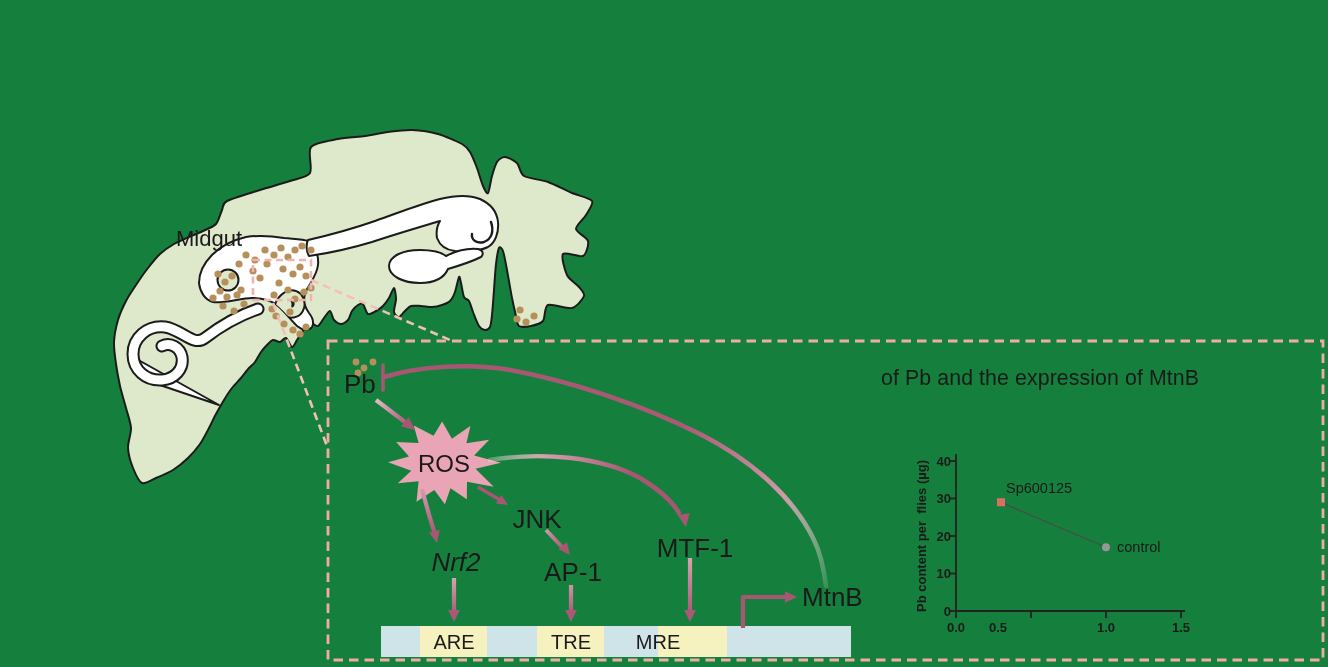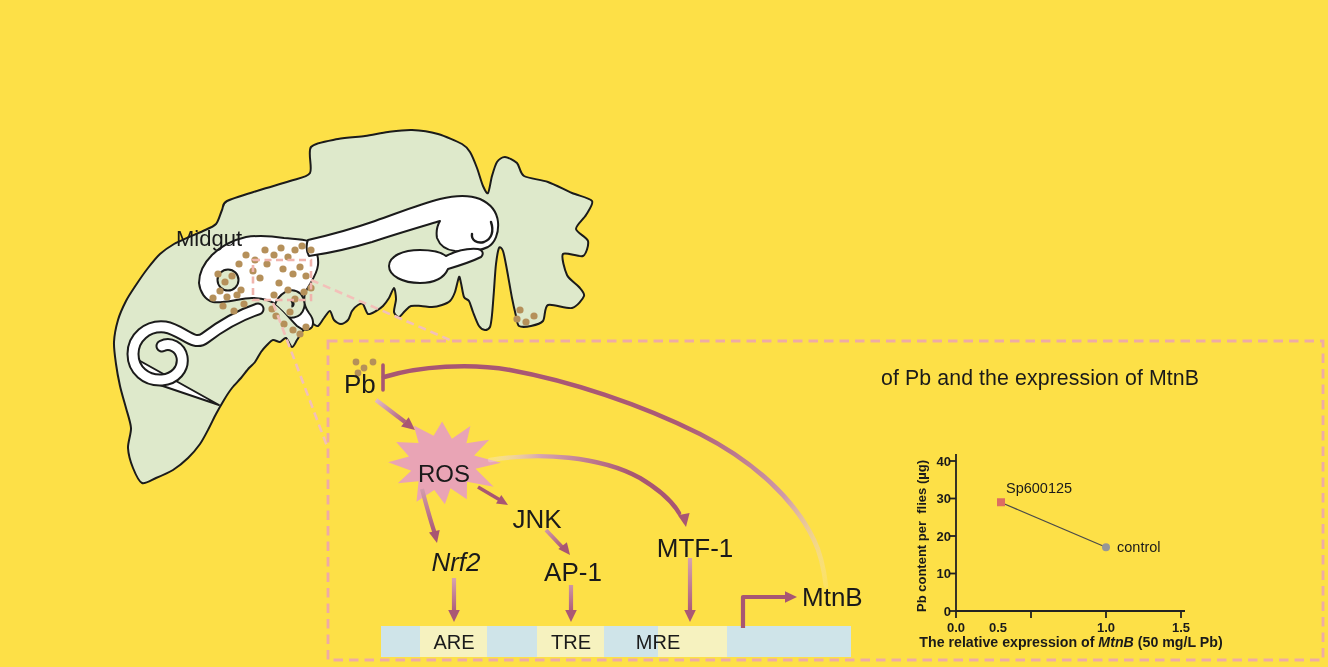--- a/index.html
+++ b/index.html
@@ -1,16 +1,16 @@
 <!DOCTYPE html>
 <html><head>
 <meta charset="utf-8">
 <style>
   html,body{margin:0;padding:0;background:#ffffff;}
-  .stage{position:relative;width:1328px;height:667px;background:#fde047;overflow:hidden;
+  .stage{position:relative;width:1328px;height:667px;background:#15803d;overflow:hidden;
          font-family:"Liberation Sans","DejaVu Sans",sans-serif;color:#1a1a1a;}
   svg.layer{position:absolute;left:0;top:0;}
   .lbl{position:absolute;white-space:nowrap;color:#1a1a1a;}
   .pre-text{white-space:pre;}
   .c{transform:translateX(-50%);}
   .node{font-size:26px;}
   .dna-label{font-size:20px;}
   .heading{font-size:21.3px;line-height:24px;letter-spacing:0.1px;}
   .chart-title{font-size:14px;font-weight:bold;}
   .chart-title .it{font-style:italic;}
@@ -212,21 +212,21 @@
       </g>
       <line id="series-line" x1="1004" y1="503.75" x2="1106" y2="547.25" stroke="#4a4a4a" stroke-width="1.3"></line>
       <rect id="marker-sq" x="997" y="498.25" width="8" height="8" fill="#dd6e62"></rect>
       <circle id="marker-ci" cx="1106" cy="547.25" r="4" fill="#979797"></circle>
     </g>
   </svg>
 
   <div class="lbl" style="left:176px;top:226px;font-size:22px;">Midgut</div>
 
   <div class="lbl node" style="left:344px;top:369px;">Pb</div>
-  <div class="lbl node c" style="left:444px;top:460px;font-size:24px;">ROS</div>
+  <div class="lbl node c" style="left:444px;top:450px;font-size:24px;">ROS</div>
   <div class="lbl node c" style="left:537px;top:504px;">JNK</div>
   <div class="lbl node c" style="left:456px;top:547px;font-style:italic;">Nrf2</div>
   <div class="lbl node c" style="left:573px;top:557px;">AP-1</div>
   <div class="lbl node c" style="left:695px;top:533px;">MTF-1</div>
   <div class="lbl node" style="left:802px;top:582px;">MtnB</div>
 
   <div class="lbl dna-label c" style="left:454px;top:631px;">ARE</div>
   <div class="lbl dna-label c" style="left:571px;top:631px;">TRE</div>
   <div class="lbl dna-label c" style="left:658px;top:631px;">MRE</div>
 
@@ -241,21 +241,16 @@
   <div class="lbl tick" style="right:377px;top:491px;">30</div>
   <div class="lbl tick" style="right:377px;top:454px;">40</div>
 
   <div class="lbl tick c" style="left:956px;top:620px;">0.0</div>
   <div class="lbl tick c" style="left:998px;top:620px;">0.5</div>
   <div class="lbl tick c" style="left:1106px;top:620px;">1.0</div>
   <div class="lbl tick c" style="left:1181px;top:620px;">1.5</div>
 
   <div class="lbl axis-label ylab pre-text" style="left:921px;top:536px;">Pb content per  flies (µg)</div>
 
-  <div class="lbl axis-label c" style="left:1071px;top:634px;">
-    <span>The relative expression of</span>
-    <span class="it">MtnB</span>
-    <span>(50 mg/L Pb)</span>
-  </div>
 
   <div class="lbl pt-label" id="lbl-sp" style="left: 1006px; top: 480.25px;">Sp600125</div>
   <div class="lbl pt-label" id="lbl-ctrl" style="left: 1117px; top: 539.25px;">control</div>
 </div>
 
 </body></html>

